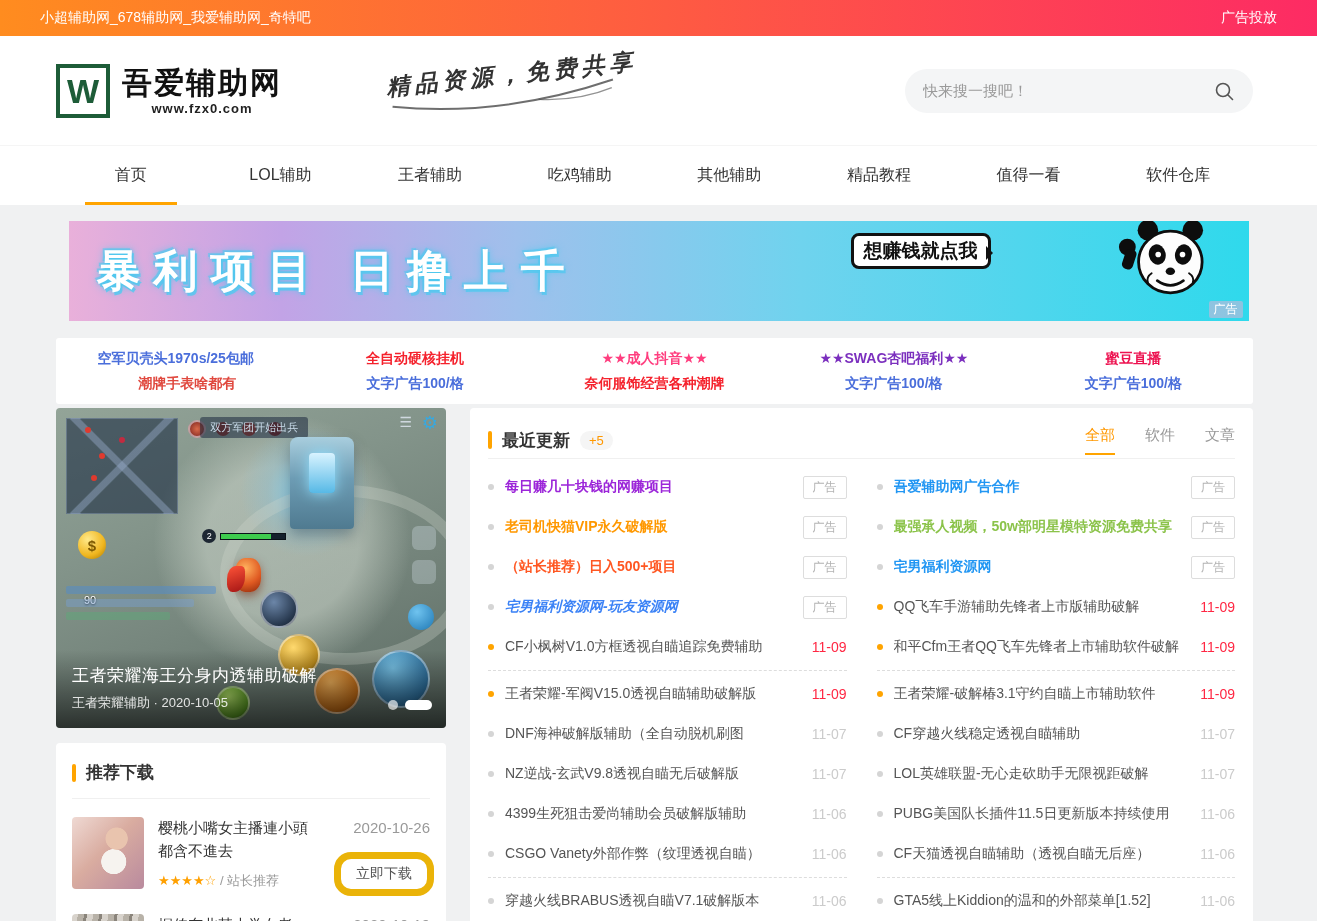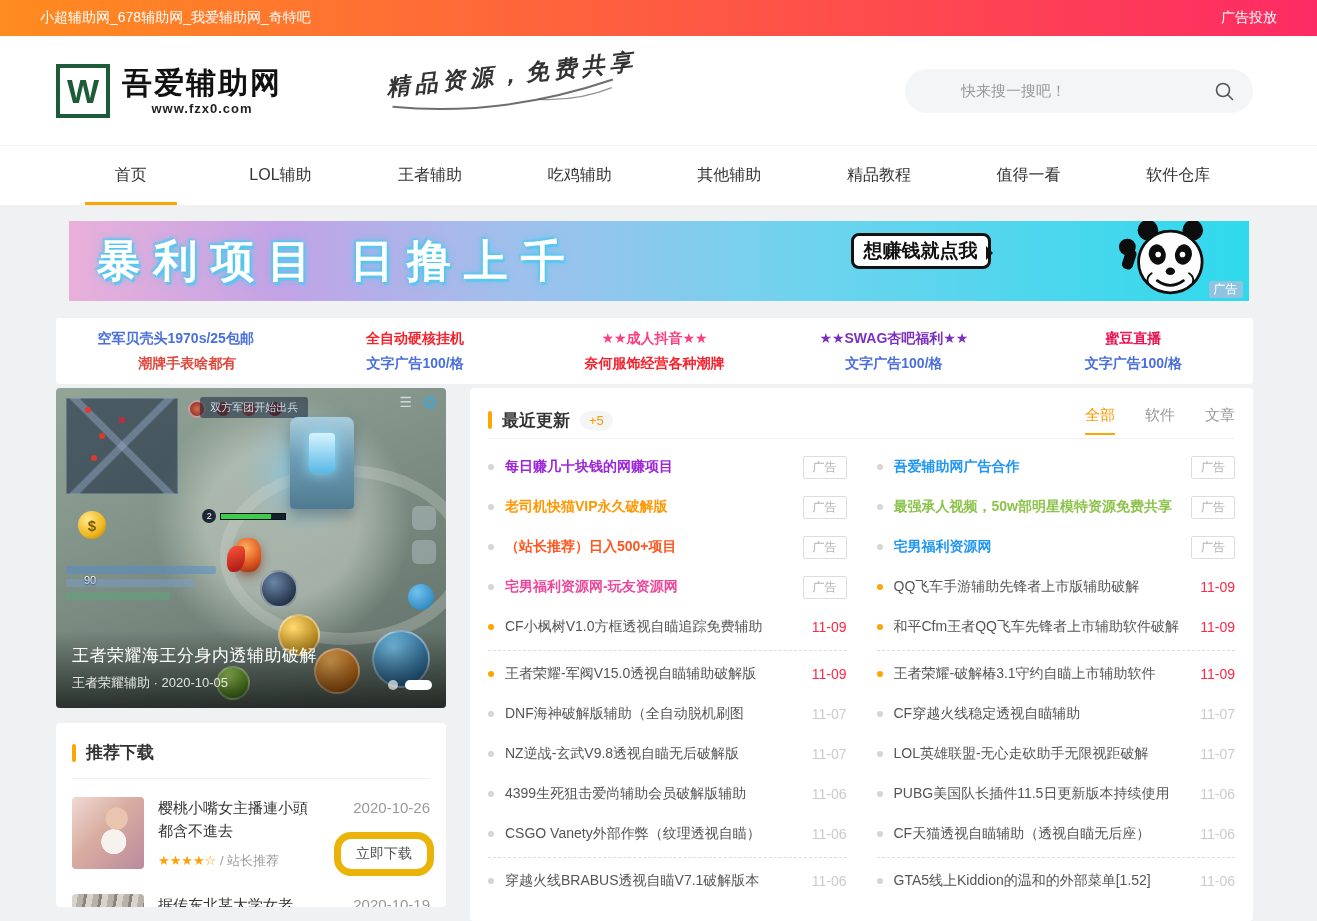--- a/index.html
+++ b/index.html
@@ -18,32 +18,32 @@
   .logo-box span{font-weight:900;font-size:34px;color:#1d5c38;line-height:1;}
   .logo-title{font-size:30px;font-weight:900;color:#111;letter-spacing:2px;line-height:1.1;}
   .logo-url{font-size:13px;font-weight:700;color:#222;letter-spacing:1px;margin-top:2px;text-align:center;}
   .slogan-wrap{margin-left:105px;transform:rotate(-6deg);margin-top:-10px;}
   .slogan{font-family:"DejaVu Serif","Liberation Serif",serif;font-style:italic;font-weight:700;
     font-size:23px;color:#333;letter-spacing:5px;white-space:nowrap;}
   .slogan-swoosh{display:block;margin-top:-4px;}
   .searchbox{margin-left:auto;width:348px;height:44px;background:#f4f5f6;border-radius:22px;
     display:flex;align-items:center;padding:0 18px;}
   .searchbox input{flex:1;border:0;outline:0;background:transparent;font-size:15px;color:#333;
-    font-family:inherit;margin-left:38px;}
+    font-family:inherit;}
   .searchbox input::placeholder{color:#9a9a9a;}
   .search-icon{flex:none;cursor:pointer;display:flex;}
   
   .nav{background:#fff;height:60px;border-top:1px solid #f5f5f5;}
   .nav-inner{width:1197px;margin-left:56px;height:100%;display:flex;}
   .nav-item{flex:1;display:flex;align-items:center;justify-content:center;font-size:16px;
     color:#333;cursor:pointer;position:relative;}
   .nav-item.active::after{content:"";position:absolute;left:50%;transform:translateX(-50%);
     bottom:0;width:92px;height:3px;background:#ffa400;}
   
-  .banner{width:1180px;height:80px;margin:16px auto 12px;position:relative;overflow:hidden;
+  .banner{width:1180px;height:100px;margin:16px auto 12px;position:relative;overflow:hidden;
     background:linear-gradient(90deg,#e9b0da 0%,#c2a3e6 18%,#9fc0ec 38%,#6fd3ee 62%,#2fd9ec 100%);}
   .banner-headline{position:absolute;left:28px;top:50%;transform:translateY(-50%);
     font-size:44px;font-weight:900;letter-spacing:13px;color:#fff;white-space:nowrap;
     text-shadow:0 0 3px #4fc8ee,0 0 8px #4fc8ee,2px 3px 0 rgba(90,200,240,.85),-2px -2px 0 rgba(90,200,240,.6);}
   .banner-bubble{position:absolute;right:258px;top:12px;background:#fff;border:3px solid #111;
     border-radius:8px;padding:2px 10px;font-size:19px;font-weight:900;color:#111;white-space:nowrap;}
   .banner-bubble::after{content:"";position:absolute;right:-12px;top:10px;border:7px solid transparent;
     border-left-color:#111;}
   .banner-panda{position:absolute;right:38px;top:-2px;}
   .banner-ad-label{position:absolute;right:6px;bottom:3px;font-size:12px;color:#fff;
@@ -351,21 +351,21 @@
             <span class="u-title" style="color: rgb(255, 152, 0); font-weight: 700;">老司机快猫VIP永久破解版</span>
             <span class="u-badge">广告</span>
           </div>
           <div class="u-row">
             <span class="u-dot" style="background: rgb(213, 213, 213);"></span>
             <span class="u-title" style="color: rgb(255, 87, 34); font-weight: 700;">（站长推荐）日入500+项目</span>
             <span class="u-badge">广告</span>
           </div>
           <div class="u-row">
             <span class="u-dot" style="background: rgb(213, 213, 213);"></span>
-            <span class="u-title" style="color: #ec4899; font-weight: 700;">宅男福利资源网-玩友资源网</span>
+            <span class="u-title" style="color: #3b82f6; font-weight: 700; font-style: italic;">宅男福利资源网-玩友资源网</span>
             <span class="u-badge">广告</span>
           </div>
           <div class="u-row">
             <span class="u-dot" style="background: rgb(255, 164, 0);"></span>
             <span class="u-title">CF小枫树V1.0方框透视自瞄追踪免费辅助</span>
             <span class="u-date" style="color: rgb(255, 39, 67);">11-09</span>
           </div>
           <div class="u-dash"></div>
           <div class="u-row">
             <span class="u-dot" style="background: rgb(255, 164, 0);"></span>

